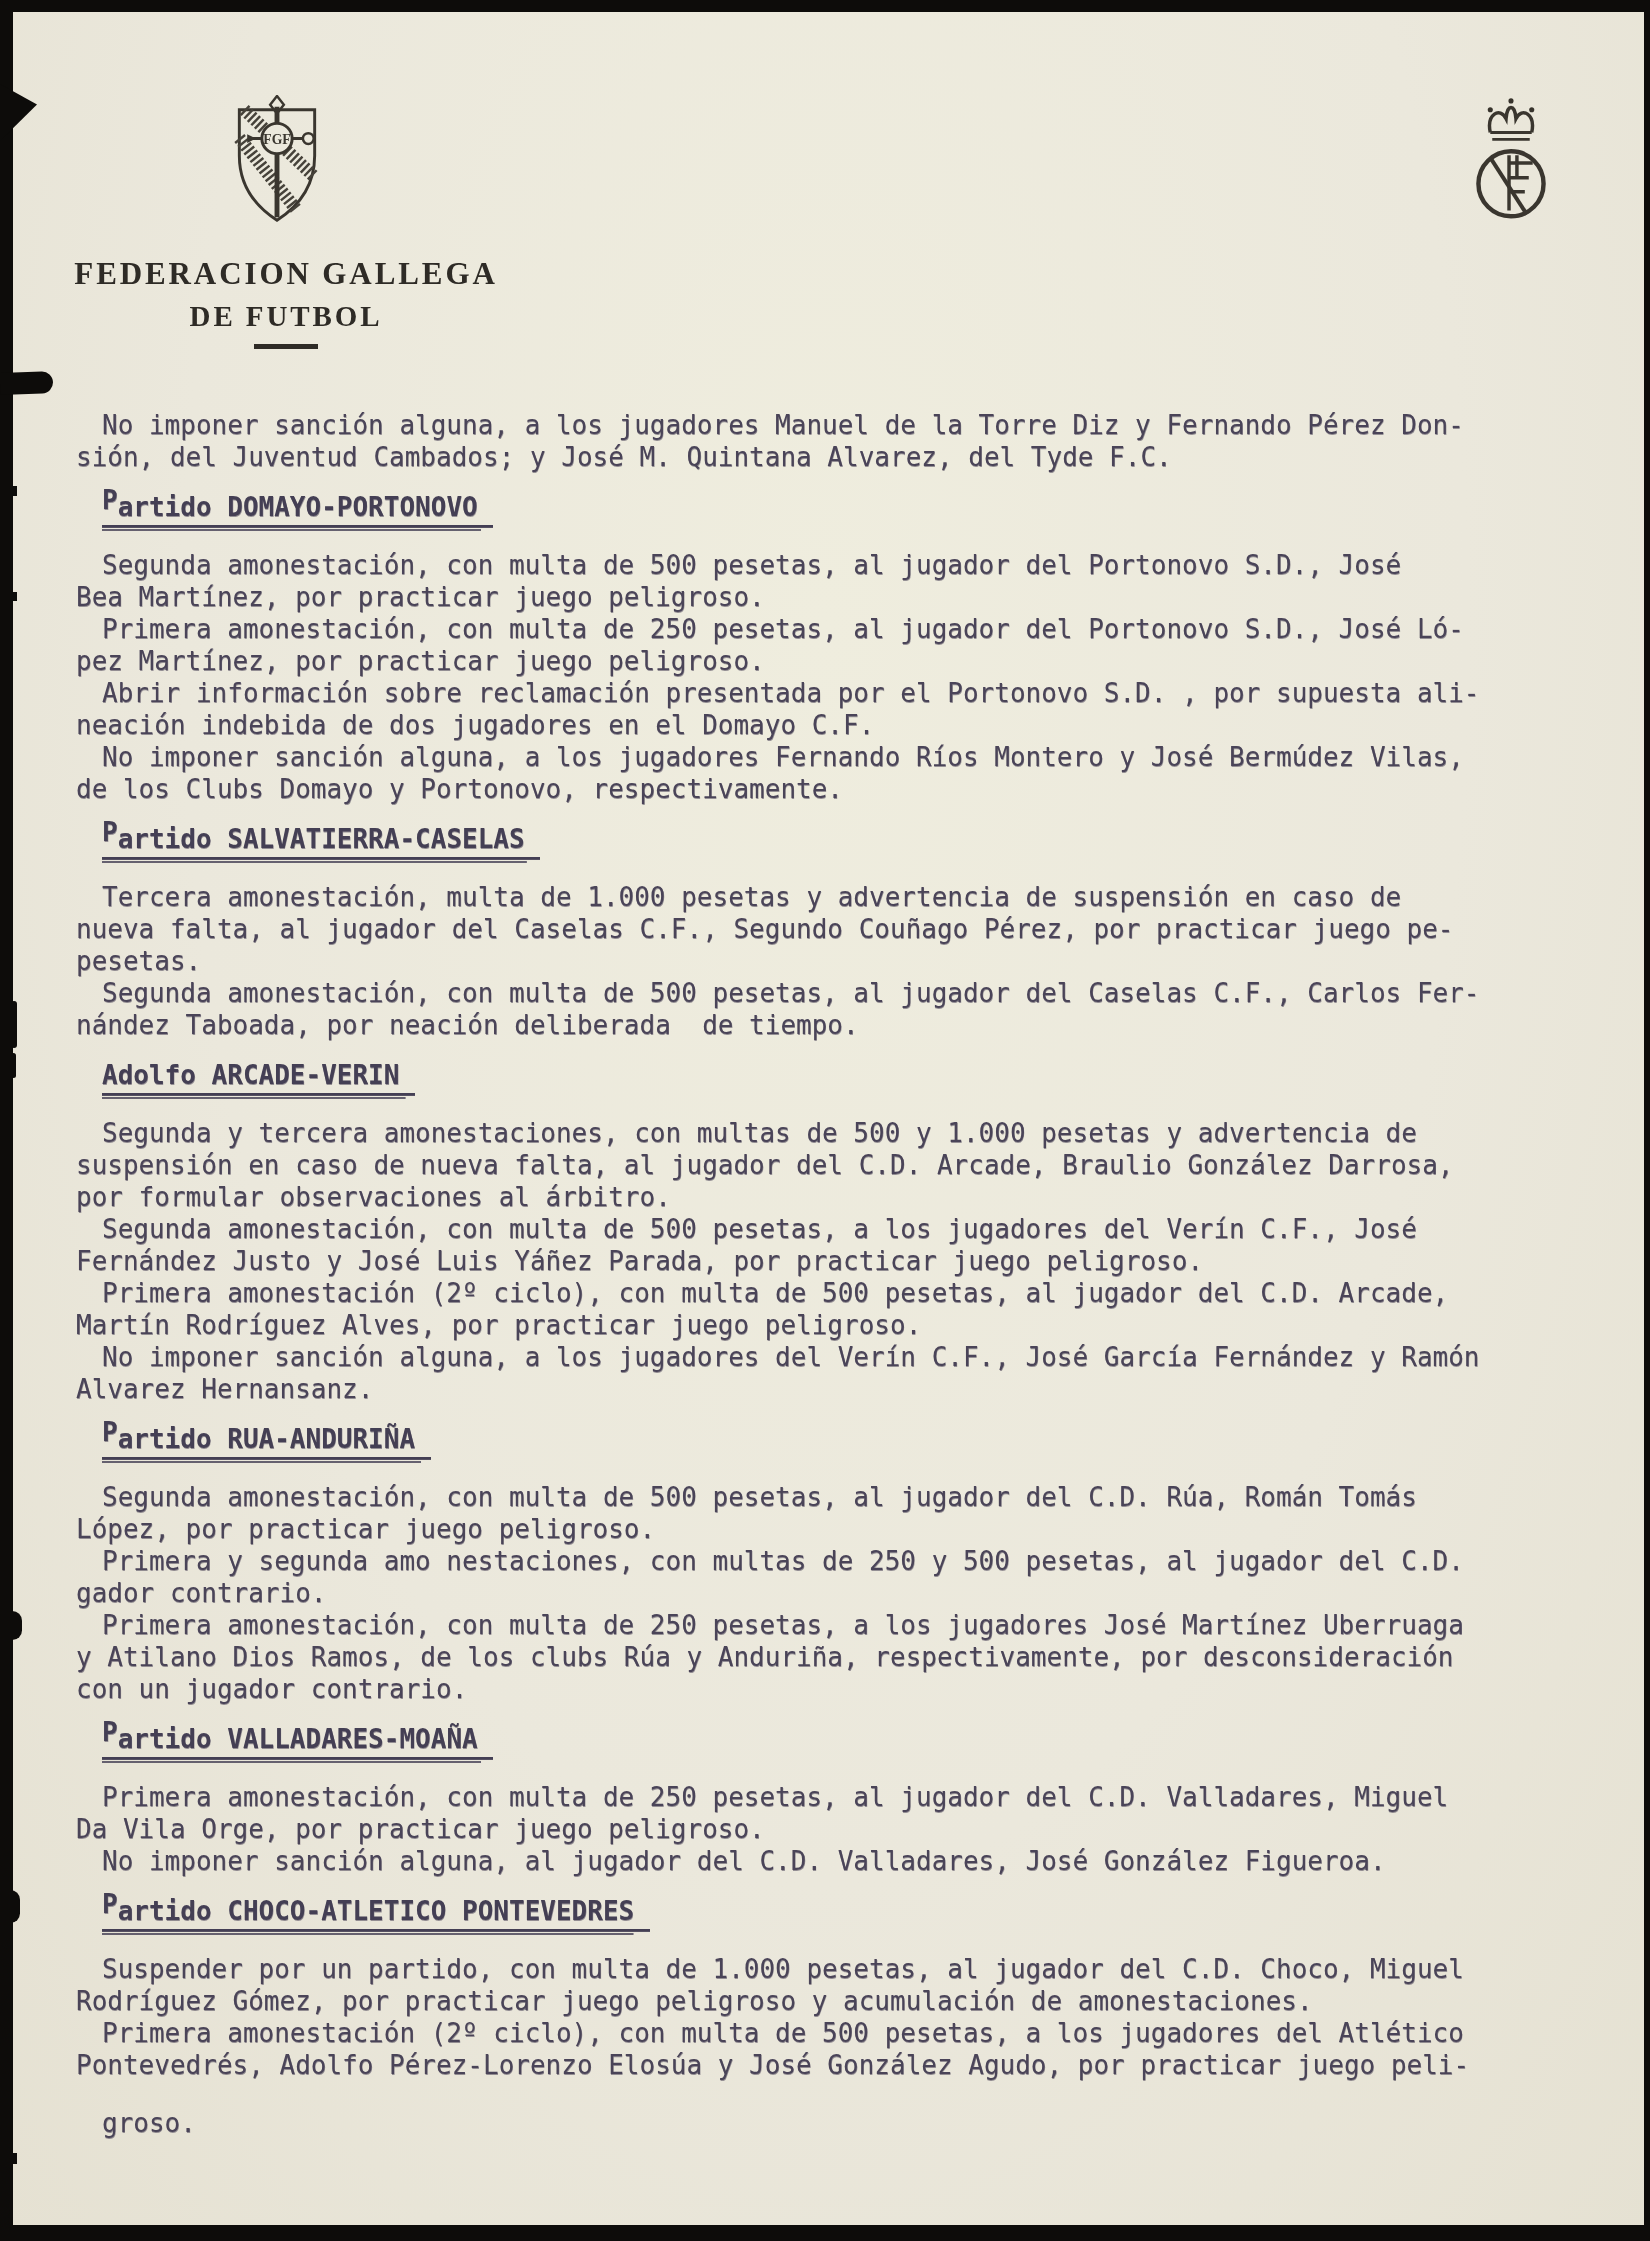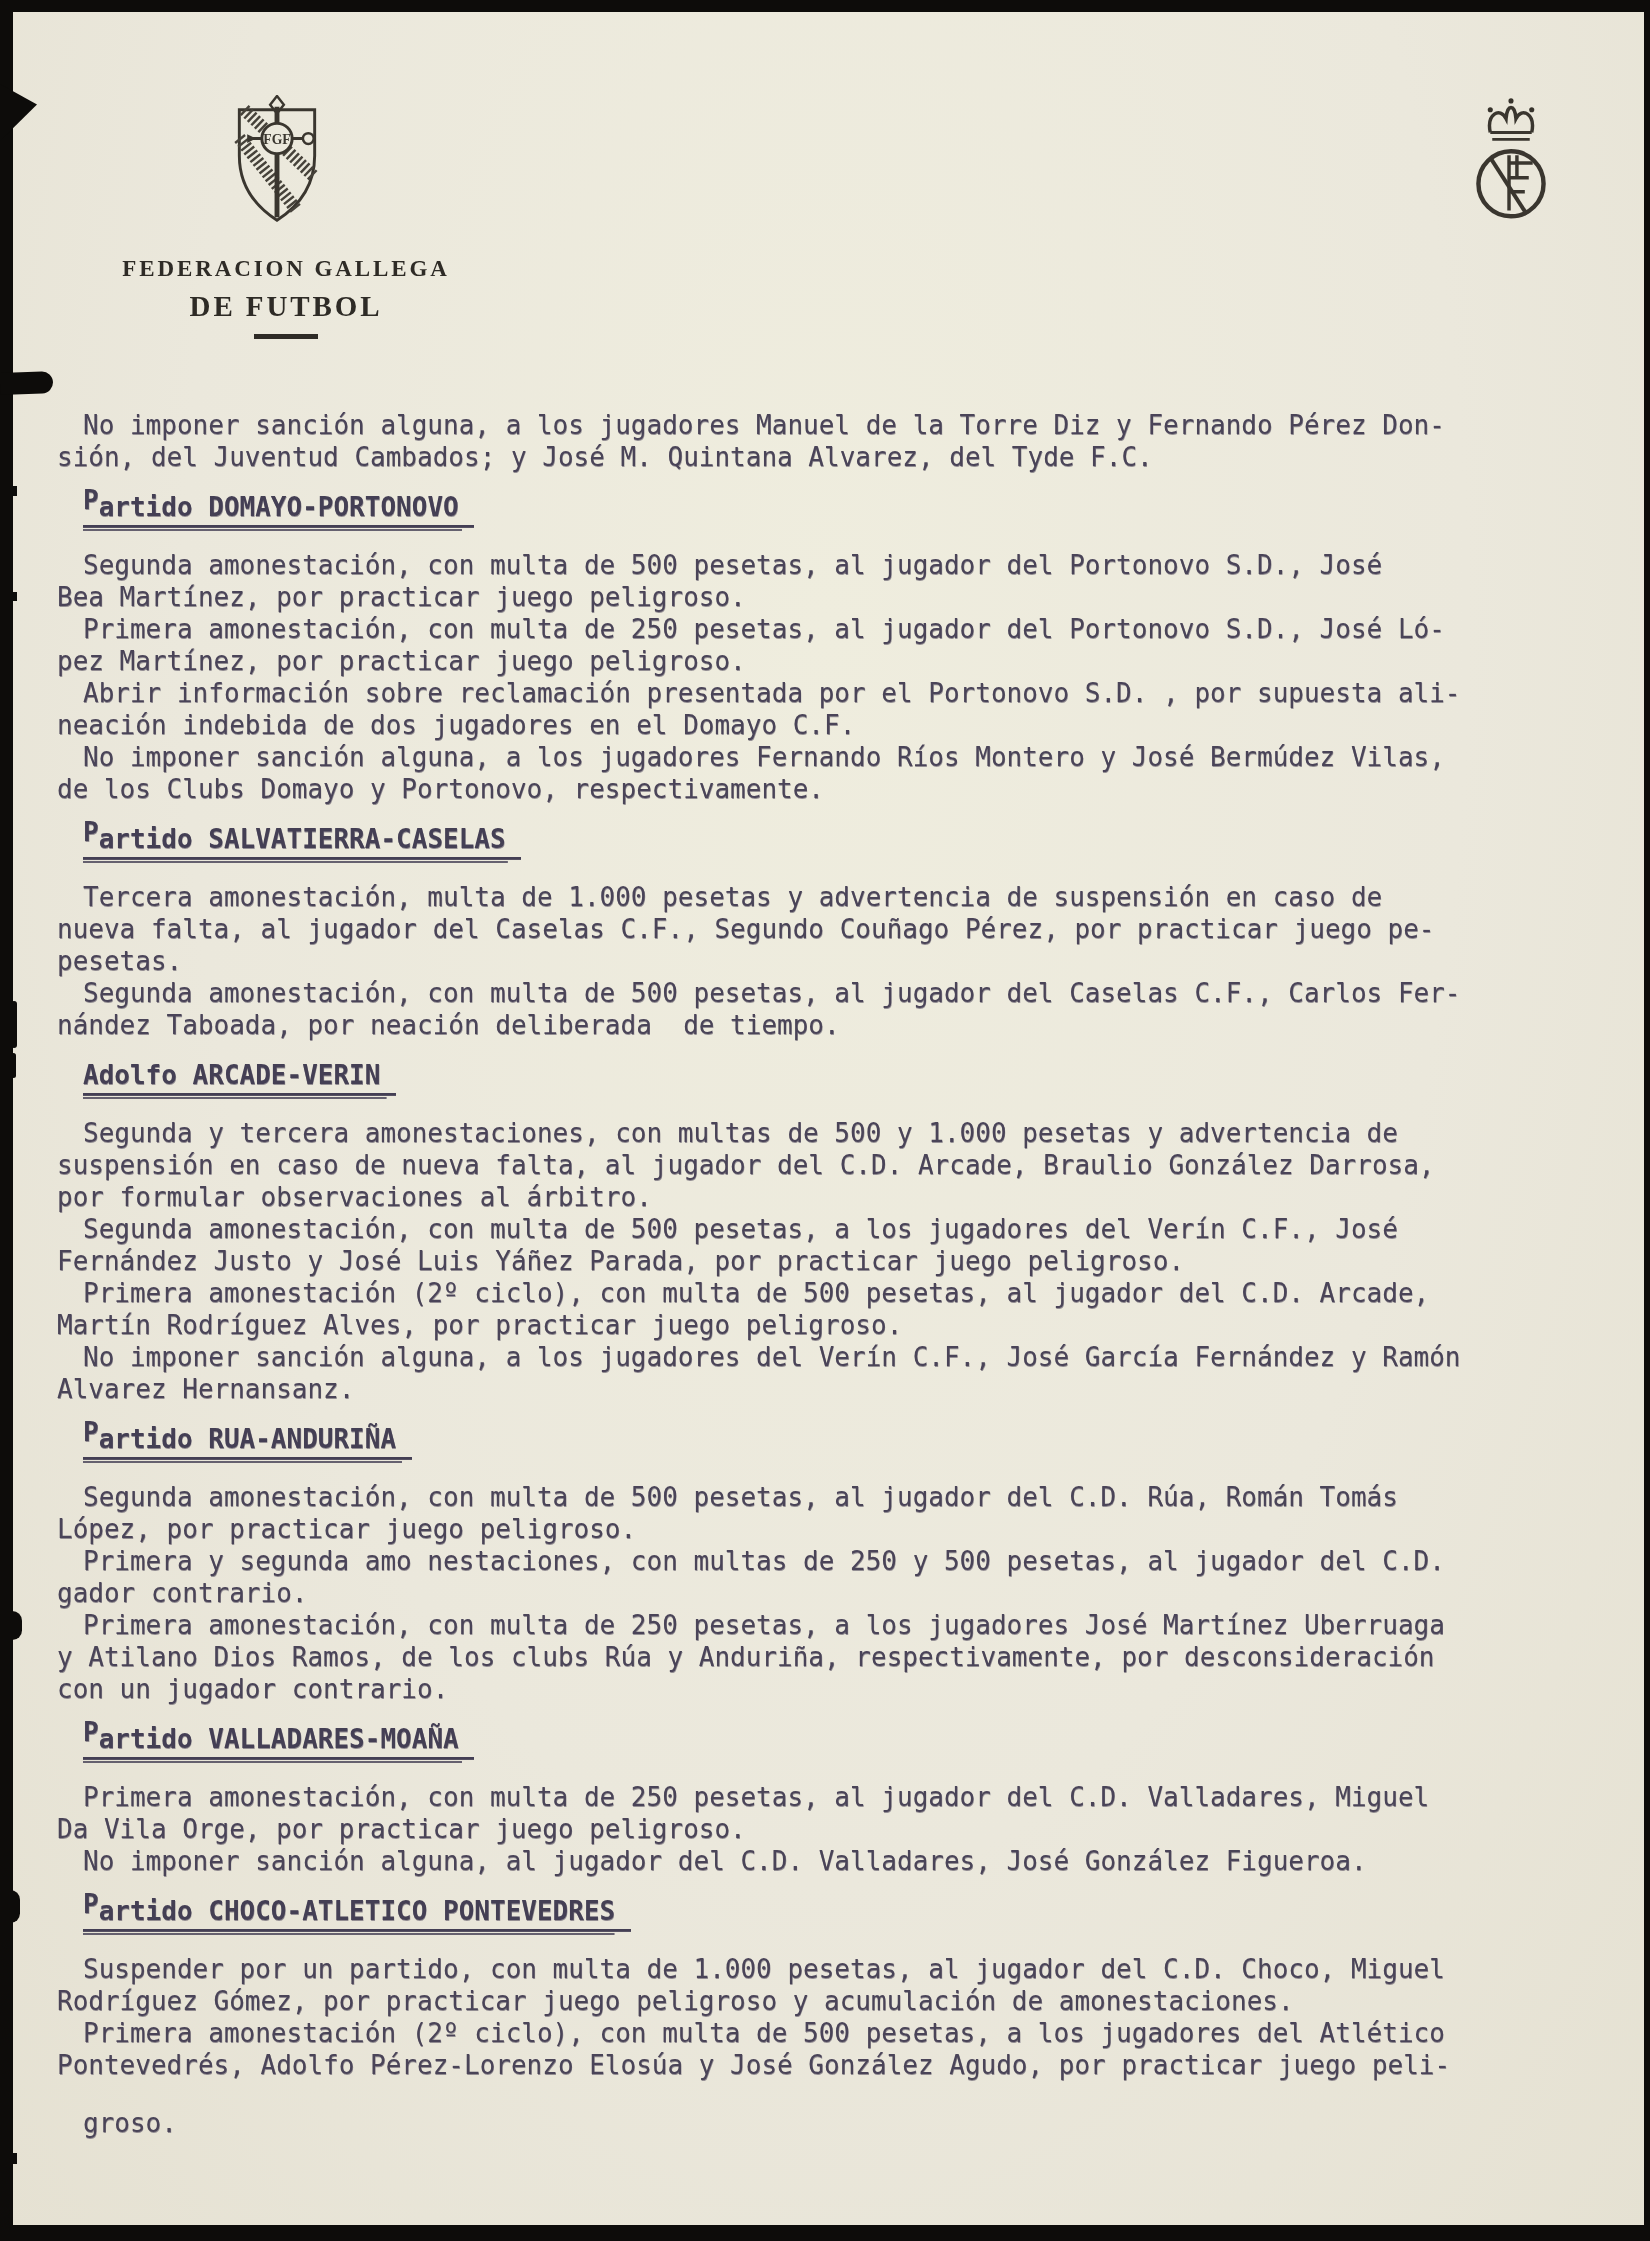--- a/index.html
+++ b/index.html
@@ -32,30 +32,30 @@
   .mark-line1{left:10.7px;top:1001px;width:5.9px;height:47px;border-radius:2.9px;}
   .mark-line2{left:10.7px;top:1053px;width:4.9px;height:25px;border-radius:2.9px;}
   .mark-blob2{left:0;top:1611px;width:21.5px;height:29px;border-radius:0 9.8px 9.8px 0;}
   .mark-blob3{left:0;top:1890px;width:19.5px;height:33px;border-radius:0 9.8px 9.8px 0;}
   .mark-tick3{left:11.7px;top:2153px;width:4.9px;height:10.7px;}
   
   .org{
     position:absolute;left:57px;top:256px;width:458px;text-align:center;
     color:var(--org-ink);font-family:"Liberation Serif","DejaVu Serif",serif;font-weight:bold;
   }
-  .org-line1{font-size:23px;letter-spacing:2.9px;}
+  .org-line1{font-size:31px;letter-spacing:2.9px;}
   .org-line2{font-size:29px;letter-spacing:2.9px;margin-top:7.8px;}
   .org-rule{width:64px;height:4.9px;background:var(--org-ink);margin:11.7px auto 0;}
   .logo{position:absolute;}
   .logo-shield{left:230px;top:95px;width:94px;height:135px;}
   .logo-crest{left:1465px;top:92px;width:92px;height:148px;}
   
   .doc{
     position:absolute;left:0;top:0;width:1339px;box-sizing:border-box;
-    padding:409px 88px 0 57px;
+    padding:409px 88px 0 76px;
     color:var(--ink);
     font-size:26px;line-height:32px;
     text-shadow:0.4px 0.5px 0.4px var(--ink-soft);
   }
   .line{white-space:pre;}
   .line.first{padding-left:26px;}
   .line.gap{margin-top:26px;}
   .heading{margin:17.6px 0 17.6px 0;padding-left:26px;font-weight:bold;color:var(--head-ink);}
   .heading-text{
     display:inline-block;padding:0 15.6px 8.8px 0;

